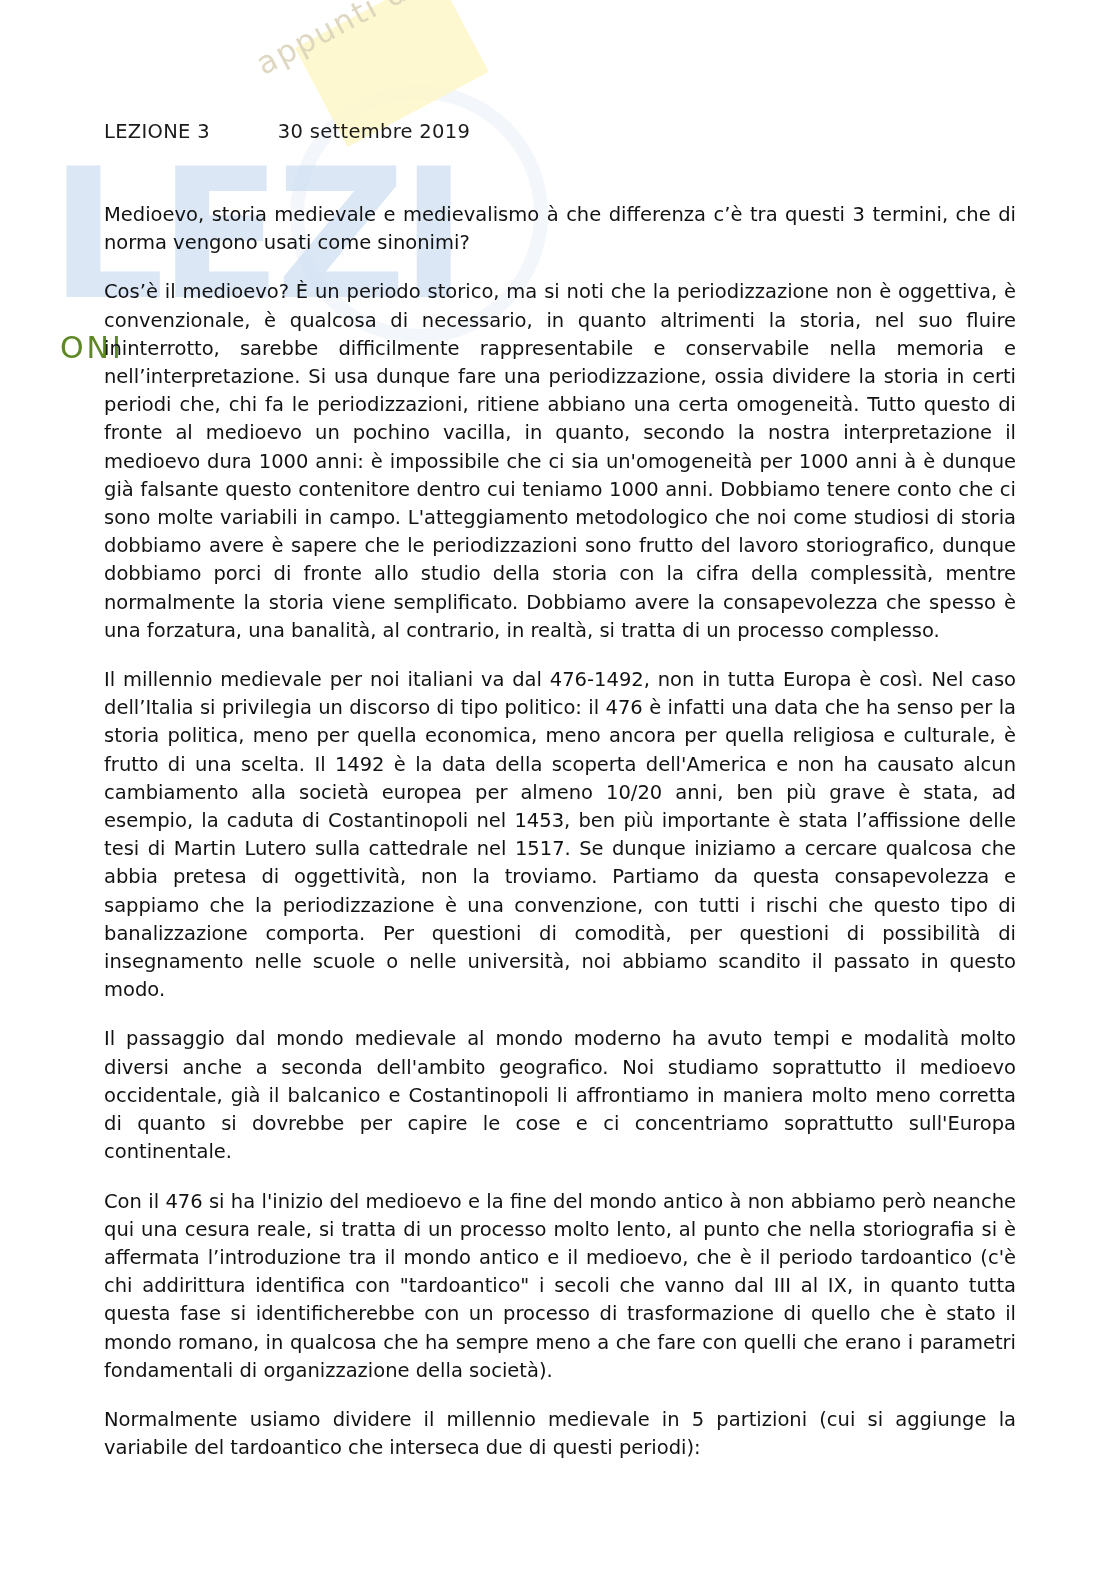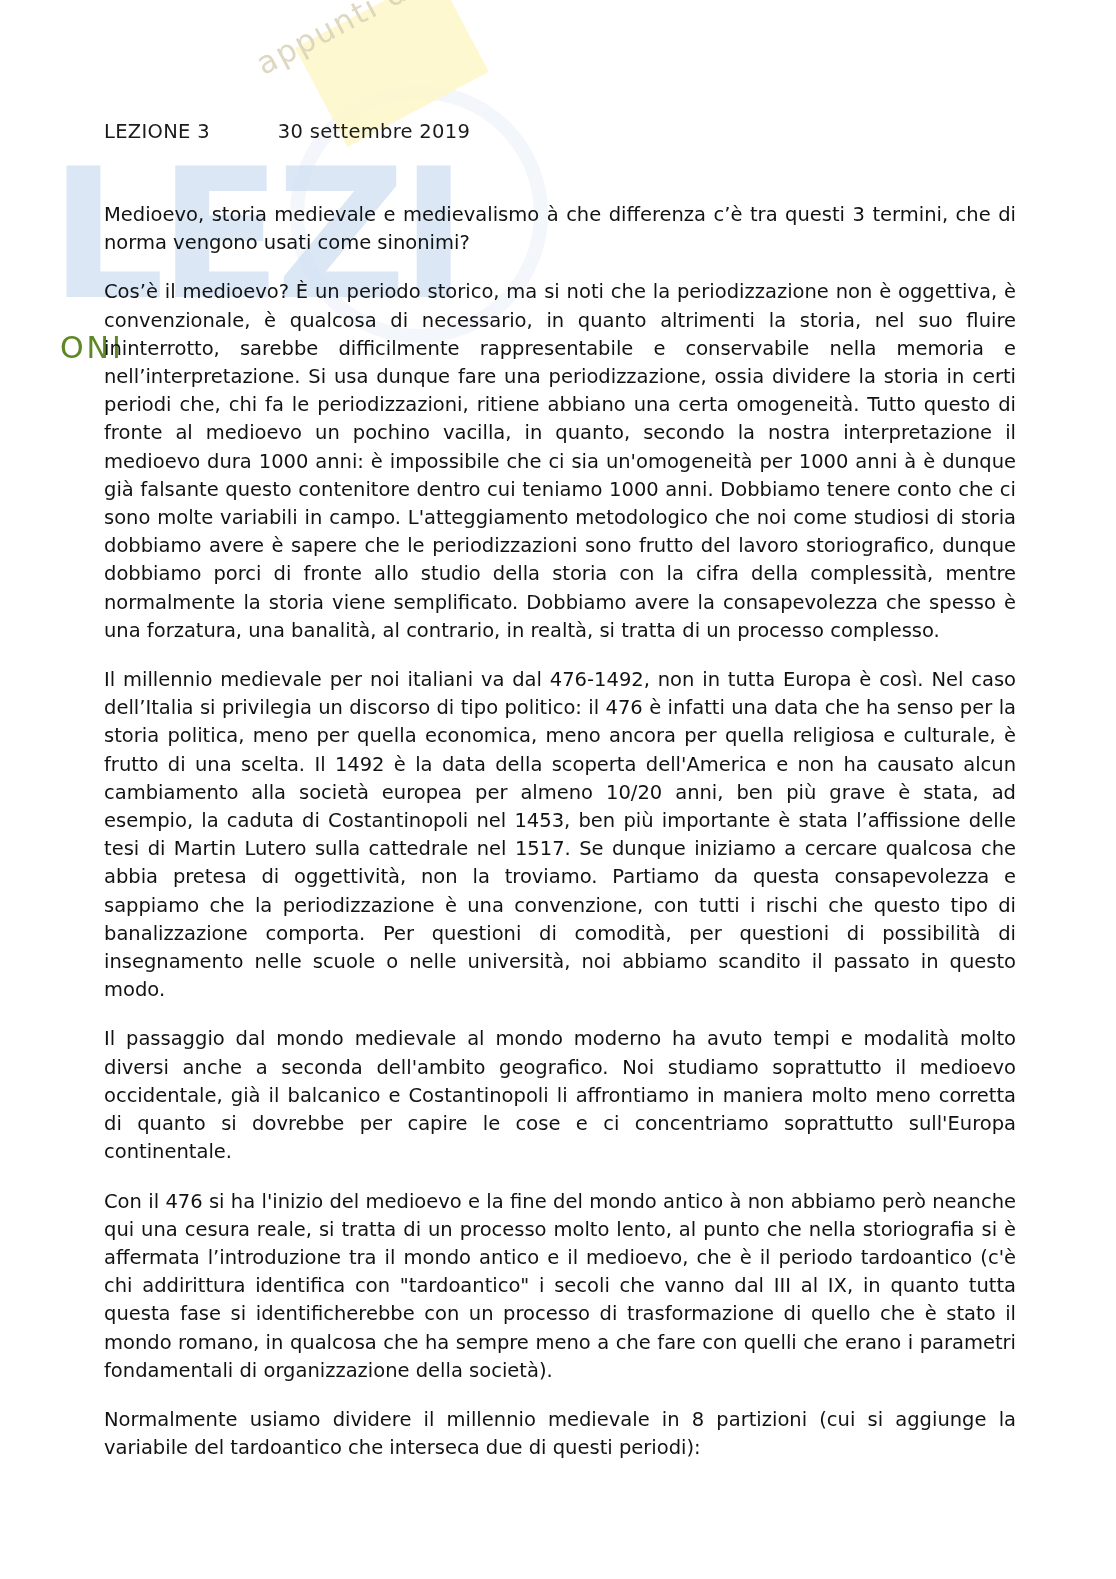--- a/index.html
+++ b/index.html
@@ -139,16 +139,16 @@
     <div class="header-line">
       <span class="header-title">LEZIONE 3</span>
       <span class="header-date">30 settembre 2019</span>
     </div>
 
     <p class="para">Medioevo, storia medievale e medievalismo à che differenza c’è tra questi 3 termini, che di norma vengono usati come sinonimi?</p>
     <p class="para">Cos’è il medioevo? È un periodo storico, ma si noti che la periodizzazione non è oggettiva, è convenzionale, è qualcosa di necessario, in quanto altrimenti la storia, nel suo fluire ininterrotto, sarebbe difficilmente rappresentabile e conservabile nella memoria e nell’interpretazione. Si usa dunque fare una periodizzazione, ossia dividere la storia in certi periodi che, chi fa le periodizzazioni, ritiene abbiano una certa omogeneità. Tutto questo di fronte al medioevo un pochino vacilla, in quanto, secondo la nostra interpretazione il medioevo dura 1000 anni: è impossibile che ci sia un'omogeneità per 1000 anni à è dunque già falsante questo contenitore dentro cui teniamo 1000 anni. Dobbiamo tenere conto che ci sono molte variabili in campo. L'atteggiamento metodologico che noi come studiosi di storia dobbiamo avere è sapere che le periodizzazioni sono frutto del lavoro storiografico, dunque dobbiamo porci di fronte allo studio della storia con la cifra della complessità, mentre normalmente la storia viene semplificato. Dobbiamo avere la consapevolezza che spesso è una forzatura, una banalità, al contrario, in realtà, si tratta di un processo complesso.</p>
     <p class="para">Il millennio medievale per noi italiani va dal 476-1492, non in tutta Europa è così. Nel caso dell’Italia si privilegia un discorso di tipo politico: il 476 è infatti una data che ha senso per la storia politica, meno per quella economica, meno ancora per quella religiosa e culturale, è frutto di una scelta. Il 1492 è la data della scoperta dell'America e non ha causato alcun cambiamento alla società europea per almeno 10/20 anni, ben più grave è stata, ad esempio, la caduta di Costantinopoli nel 1453, ben più importante è stata l’affissione delle tesi di Martin Lutero sulla cattedrale nel 1517. Se dunque iniziamo a cercare qualcosa che abbia pretesa di oggettività, non la troviamo. Partiamo da questa consapevolezza e sappiamo che la periodizzazione è una convenzione, con tutti i rischi che questo tipo di banalizzazione comporta. Per questioni di comodità, per questioni di possibilità di insegnamento nelle scuole o nelle università, noi abbiamo scandito il passato in questo modo.</p>
     <p class="para">Il passaggio dal mondo medievale al mondo moderno ha avuto tempi e modalità molto diversi anche a seconda dell'ambito geografico. Noi studiamo soprattutto il medioevo occidentale, già il balcanico e Costantinopoli li affrontiamo in maniera molto meno corretta di quanto si dovrebbe per capire le cose e ci concentriamo soprattutto sull'Europa continentale.</p>
     <p class="para">Con il 476 si ha l'inizio del medioevo e la fine del mondo antico à non abbiamo però neanche qui una cesura reale, si tratta di un processo molto lento, al punto che nella storiografia si è affermata l’introduzione tra il mondo antico e il medioevo, che è il periodo tardoantico (c'è chi addirittura identifica con "tardoantico" i secoli che vanno dal III al IX, in quanto tutta questa fase si identificherebbe con un processo di trasformazione di quello che è stato il mondo romano, in qualcosa che ha sempre meno a che fare con quelli che erano i parametri fondamentali di organizzazione della società).</p>
-    <p class="para last">Normalmente usiamo dividere il millennio medievale in 8 partizioni (cui si aggiunge la variabile del tardoantico che interseca due di questi periodi):</p>
+    <p class="para last">Normalmente usiamo dividere il millennio medievale in 5 partizioni (cui si aggiunge la variabile del tardoantico che interseca due di questi periodi):</p>
 
   </div>
 </div>
 
 </body></html>

